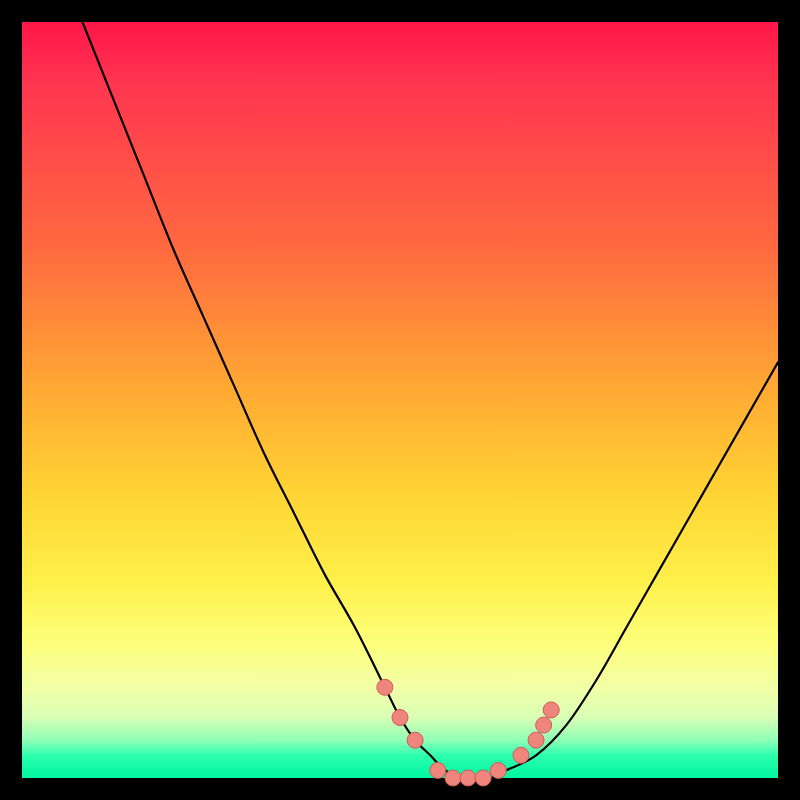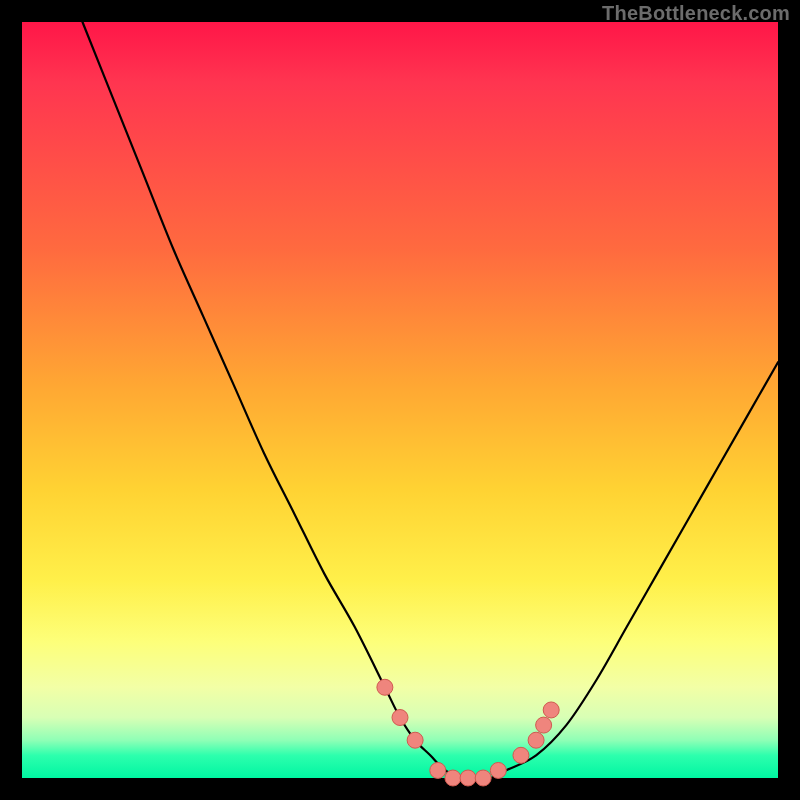--- a/index.html
+++ b/index.html
@@ -77,14 +77,13 @@
           <circle cx="446.03999999999996" cy="756" r="8" fill="#ef857d" stroke="#cf5a50" stroke-width="1"></circle>
           <circle cx="461.15999999999997" cy="756" r="8" fill="#ef857d" stroke="#cf5a50" stroke-width="1"></circle>
           <circle cx="476.28000000000003" cy="748.44" r="8" fill="#ef857d" stroke="#cf5a50" stroke-width="1"></circle>
           <circle cx="498.96000000000004" cy="733.32" r="8" fill="#ef857d" stroke="#cf5a50" stroke-width="1"></circle>
           <circle cx="514.08" cy="718.2" r="8" fill="#ef857d" stroke="#cf5a50" stroke-width="1"></circle>
           <circle cx="521.64" cy="703.08" r="8" fill="#ef857d" stroke="#cf5a50" stroke-width="1"></circle>
           <circle cx="529.1999999999999" cy="687.96" r="8" fill="#ef857d" stroke="#cf5a50" stroke-width="1"></circle>
         </g>
     </svg>
   </div>
-  <div class="watermark">TheBottleneck.com</div>
 </div>
 
 </body></html>

